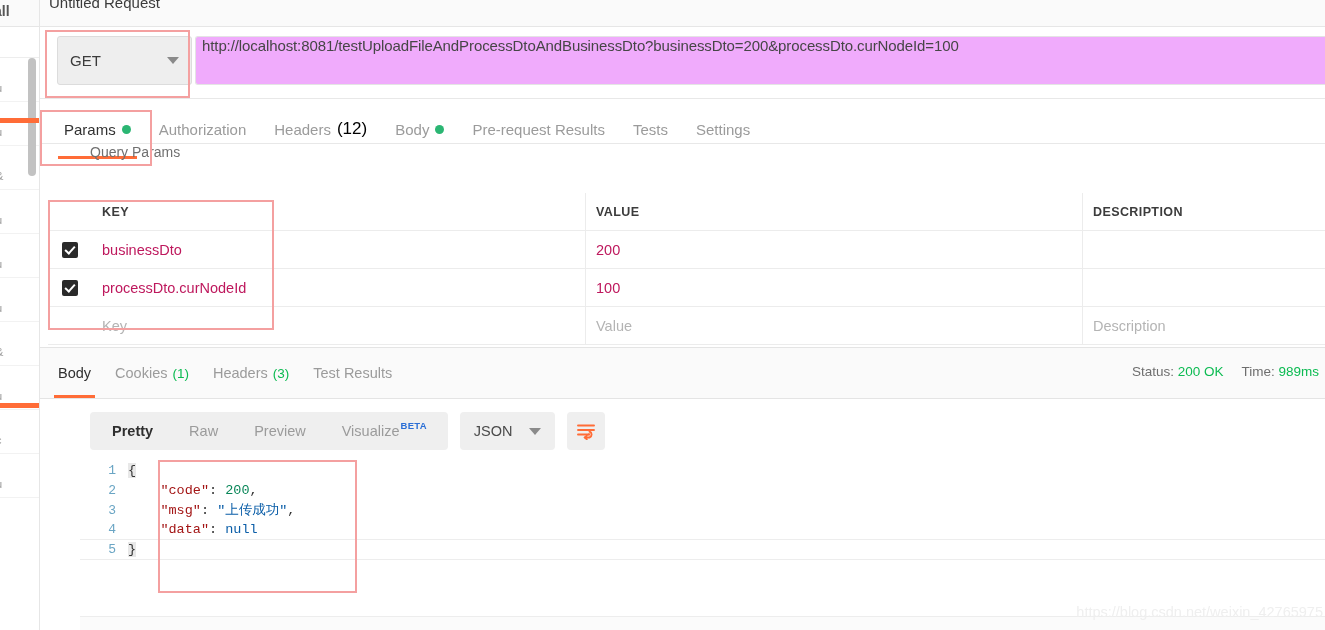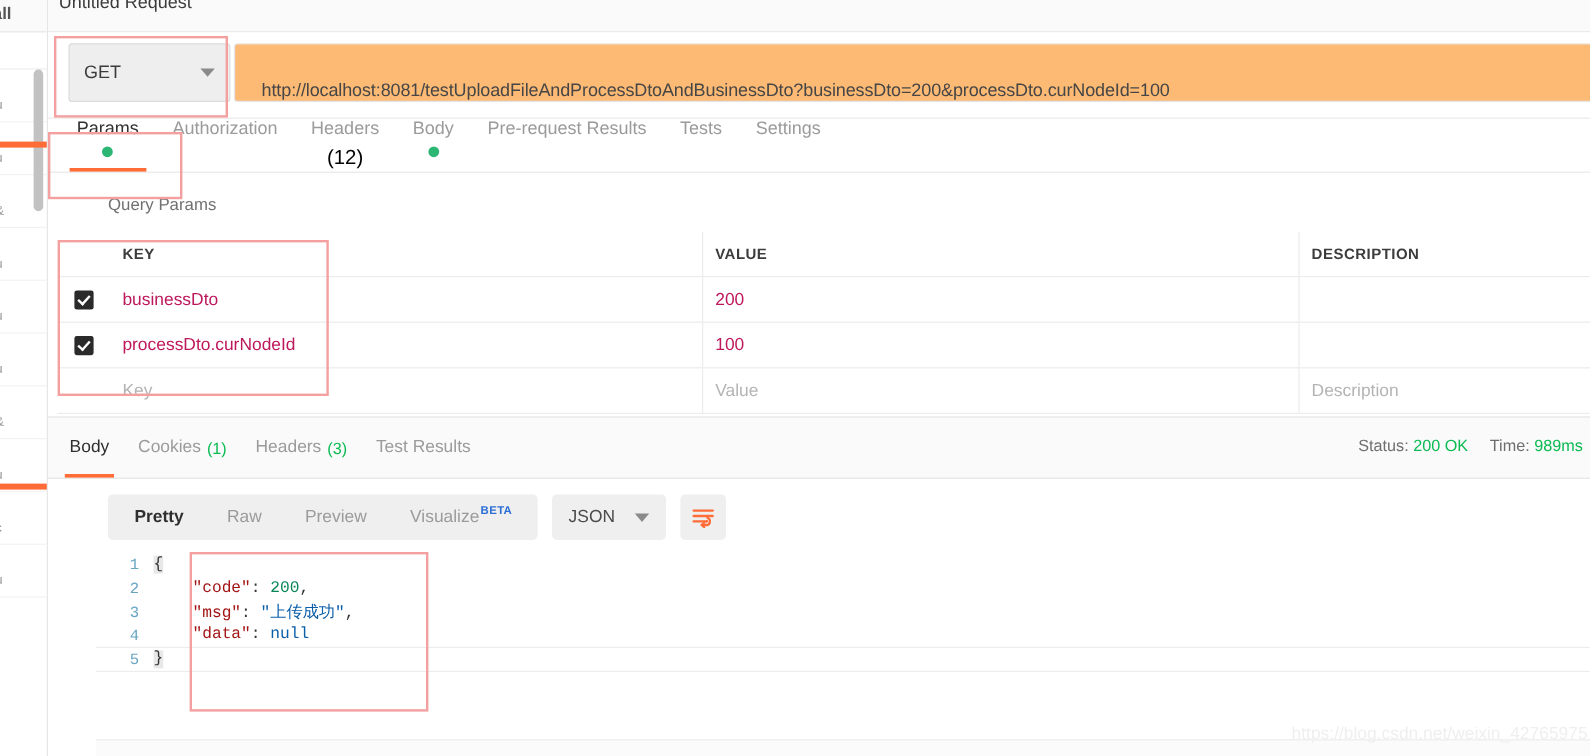--- a/index.html
+++ b/index.html
@@ -77,56 +77,56 @@
     cursor: pointer;
   }
   .method-box .m-label { font-size: 15px; color: #3b3b3b; flex: 1; }
   .caret-dn {
     width: 0; height: 0;
     border-left: 6px solid transparent; border-right: 6px solid transparent;
     border-top: 7px solid #8a8a8a;
   }
   .url-box {
     position: absolute; left: 155px; top: 9px; right: 0; height: 49px;
-    background: #fdba74; border: 1px solid #e4e4e4; border-right: none;
+    background: #f0abfc; border: 1px solid #e4e4e4; border-right: none;
     border-radius: 3px 0 0 3px;
-    display: flex; align-items: flex-end; padding: 0 22px;
+    display: flex; align-items: flex-start; padding: 0 6px;
     cursor: text; overflow: hidden;
   }
   .url-text {
     font-size: 15px; color: #464646; white-space: nowrap;
     letter-spacing: -0.1px;
   }
 
   
   .req-tabs {
     position: absolute; left: 0; top: 99px; width: 1285px; height: 45px;
     background: #fff; border-bottom: 1px solid #e8e8e8;
     display: flex; align-items: flex-start; padding-left: 10px;
   }
   .rtab {
-    position: relative; height: 44px;
+    position: relative; height: 60px;
     display: flex; align-items: center; gap: 6px;
     padding: 0 14px; font-size: 15px; color: #9b9b9b;
-    cursor: pointer; white-space: nowrap; flex-direction: column;
+    cursor: pointer; white-space: nowrap;
   }
   .rtab.active { color: #313131; }
   .rtab.active::after {
     content: ""; position: absolute; left: 8px; right: 8px; bottom: 0;
     height: 3px; background: #ff6c37;
   }
   .rtab .cnt { color: #000000; font-size: 17px; }
   .dot-green {
     width: 9px; height: 9px; border-radius: 50%; background: #2bb673;
     display: inline-block;
   }
 
   
   .qp-label {
-    position: absolute; left: 50px; top: 162px;
+    position: absolute; left: 50px; top: 144px;
     font-size: 14px; color: #707070;
   }
 
   
   .ptable { position: absolute; left: 8px; top: 193px; width: 1277px; }
   .prow { display: flex; height: 38px; border-bottom: 1px solid #ececec; }
   .prow.head { height: 38px; }
   .pcell { border-right: 1px solid #ececec; display: flex; align-items: center; }
   .c-check { width: 44px; justify-content: center; border-right: none; }
   .c-key   { width: 494px; padding-left: 10px; }

